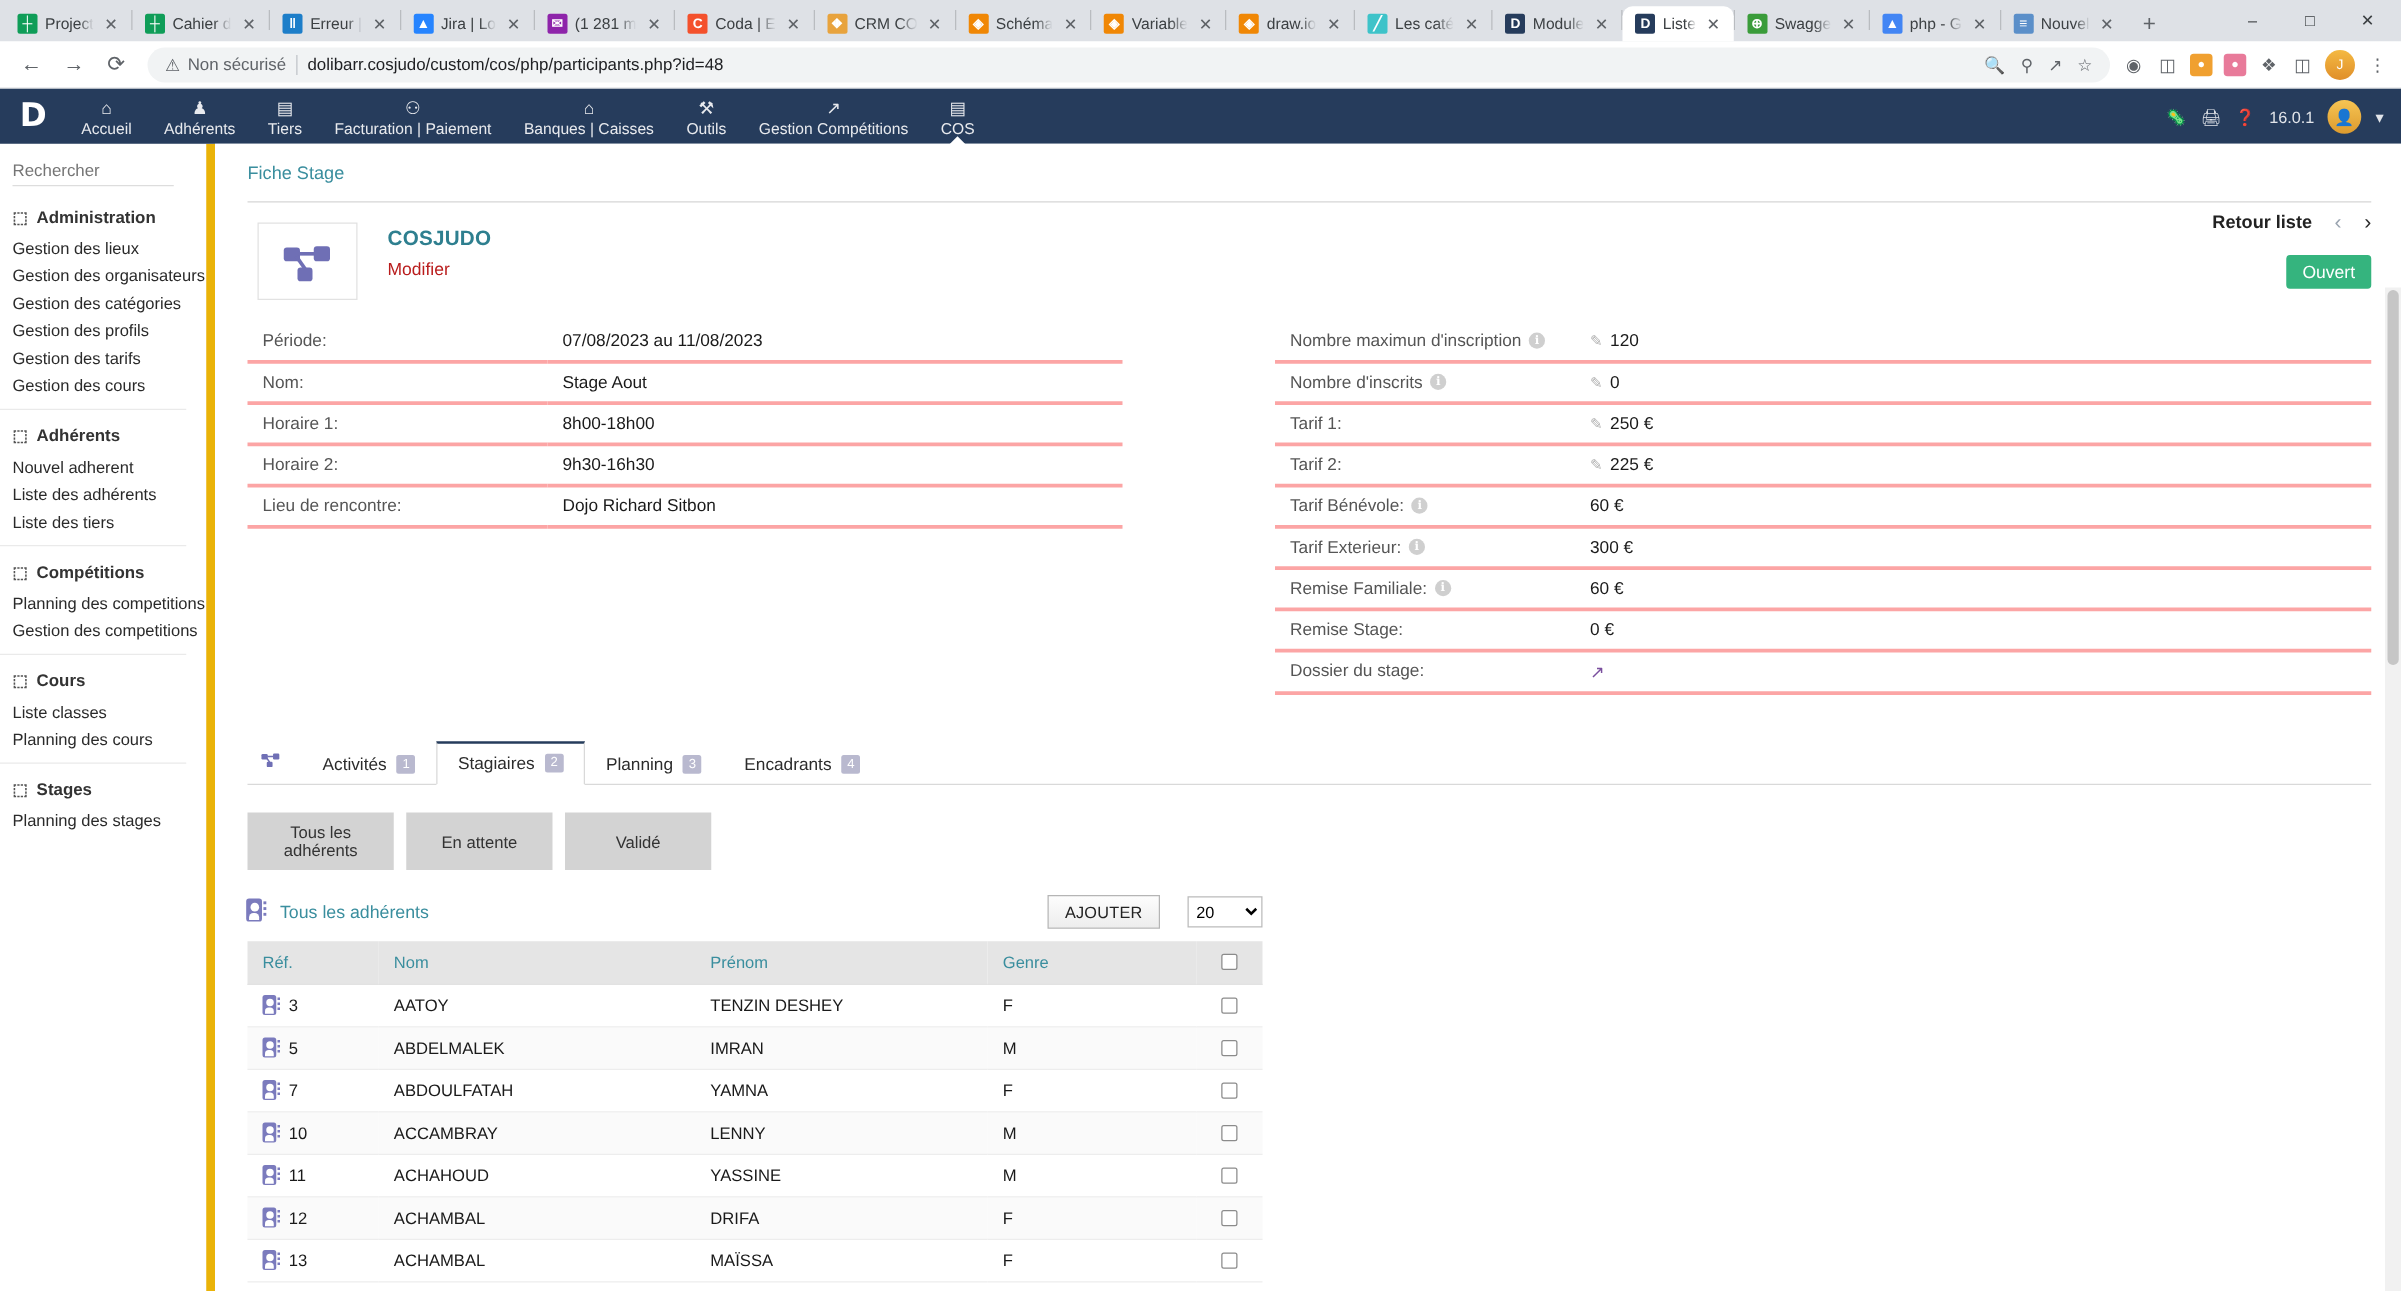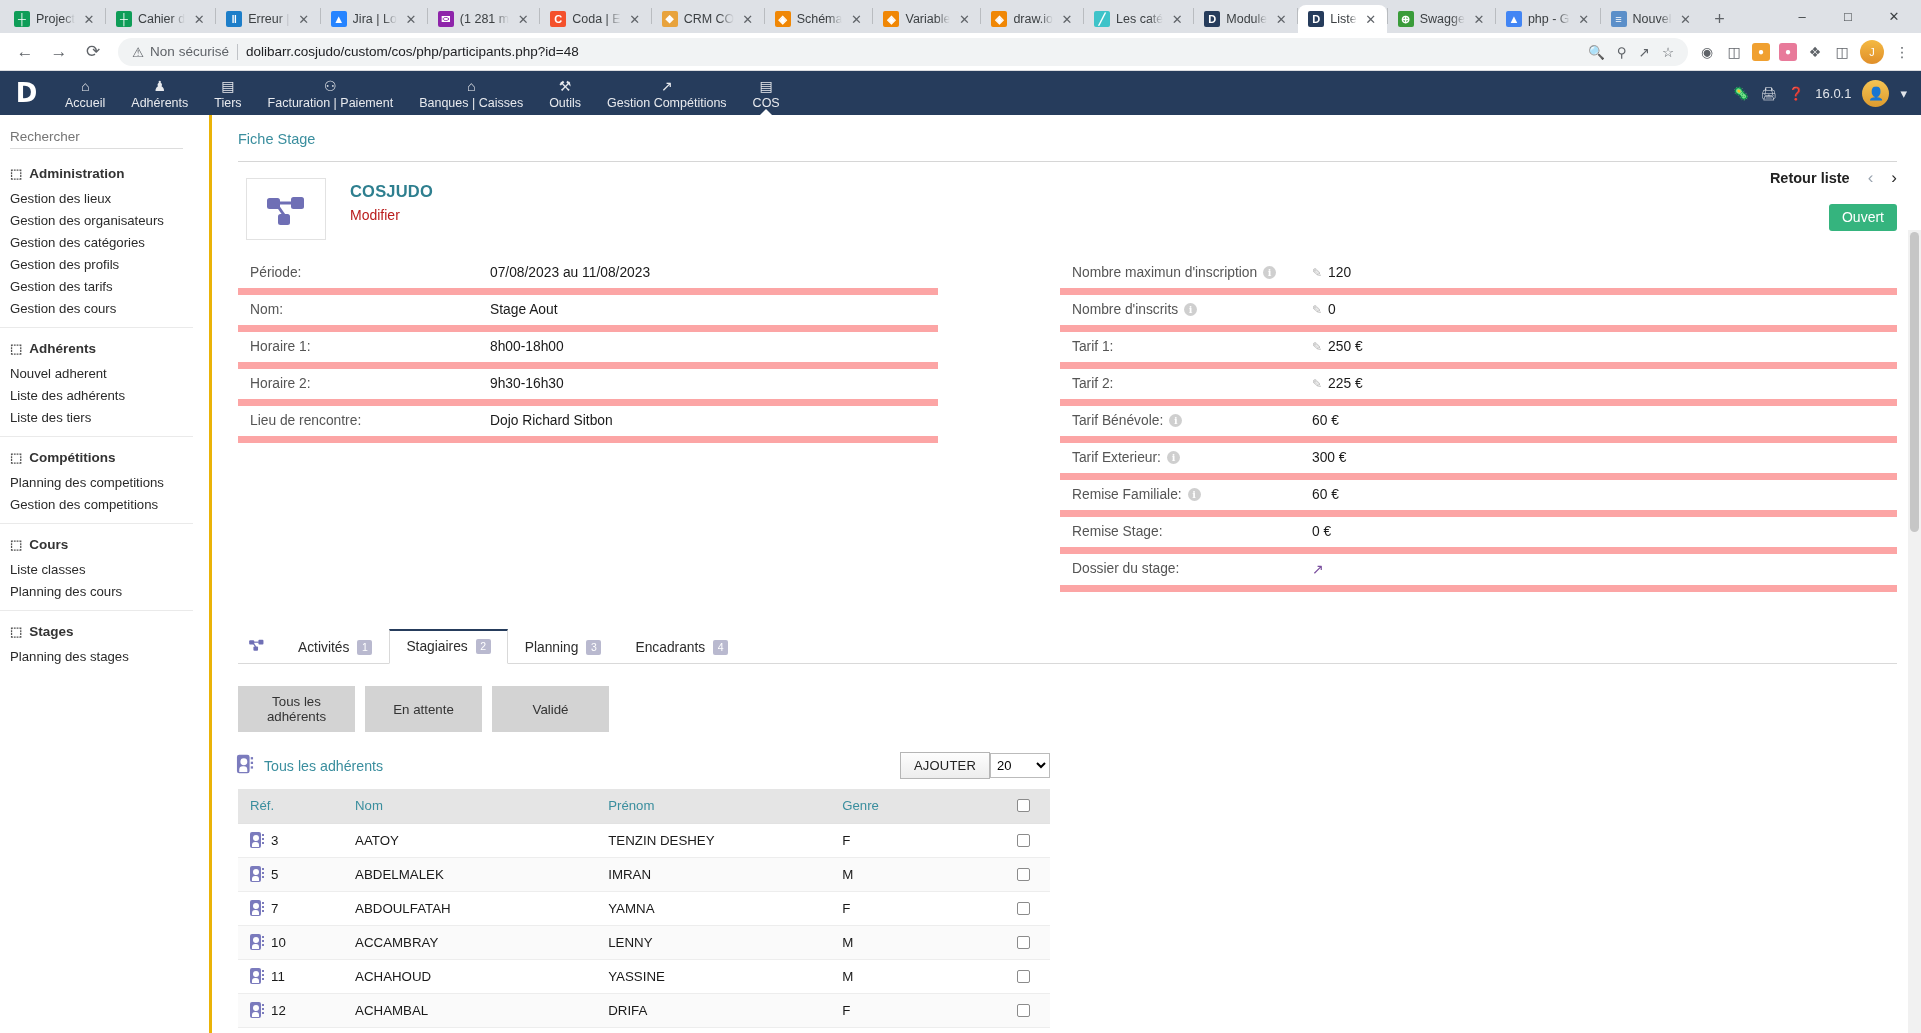--- a/index.html
+++ b/index.html
@@ -122,21 +122,21 @@
     width: 27px; height: 27px; border-radius: 50%;
     background: linear-gradient(#f6c453, #dd9b2e);
     display: flex; align-items: center; justify-content: center; font-size: 13px;
   }
 
   
   .app-body { display: flex; height: calc(1033px - 33px - 38px - 44px); }
 
   
   .sidebar {
-    width: 212px; flex: none; border-right: 3px solid #eab308;
+    width: 172px; flex: none; border-right: 7px solid #eab308;
     padding: 10px 16px 0 0; background: #fff; overflow: hidden;
   }
   .side-search {
     margin: 4px 10px 14px 10px; border-bottom: 1px solid #ddd;
     display: flex; align-items: center; padding-bottom: 4px;
   }
   .side-search input {
     border: 0; outline: 0; flex: 1; font-size: 13.5px; color: #999;
     font-family: "Liberation Sans", sans-serif; background: transparent;
   }
@@ -186,21 +186,21 @@
     font-size: 14px; padding: 5px 13px 6px; border-radius: 3px;
   }
 
   .cols { display: flex; gap: 0; padding-top: 18px; }
   .col-left { width: 700px; flex: none; }
   .col-gap { width: 122px; flex: none; }
   .col-right { flex: 1; }
 
   table.infotable { width: 100%; border-collapse: collapse; }
   table.infotable td {
-    border-bottom: 7px solid #fca5a5; padding: 7px 0 8px 12px;
+    border-bottom: 3px solid #fca5a5; padding: 7px 0 8px 12px;
     font-size: 13.8px; vertical-align: top;
   }
   table.infotable td.k { width: 240px; color: #555; }
   table.infotable td.v { color: #1a1a1a; }
 
   .info-ico {
     display: inline-flex; width: 13px; height: 13px; border-radius: 50%;
     background: #cfcfcf; color: #fff; font-size: 9.5px; font-weight: bold;
     align-items: center; justify-content: center; vertical-align: -1px;
     margin-left: 6px; font-family: "DejaVu Serif", serif;
@@ -237,21 +237,21 @@
 
   .listhead { display: flex; align-items: center; padding: 20px 0 10px 0; }
   .listhead-ico { margin-right: 12px; }
   .listhead-title { font-size: 14.2px; color: #3a8e9e; }
   .btn-ajouter {
     margin-left: auto; background: linear-gradient(#fdfdfd,#ededed);
     border: 1px solid #b5b5b5; font-size: 13px; padding: 5px 13px;
     color: #222; font-family: "Liberation Sans", sans-serif;
     letter-spacing: .2px;
   }
-  .perpage-wrap { width: 60px; }
+  .perpage-wrap { width: 60px; margin-left: 22px; }
   .perpage {
     font-size: 13px; padding: 3px 2px; border: 1px solid #bbb; background: #fff;
     font-family: "Liberation Sans", sans-serif; width: 100%;
   }
 
   table.datalist { width: 812px; border-collapse: collapse; }
   table.datalist th {
     background: #e5e5e5; color: #3a8e9e; font-weight: normal; text-align: left;
     font-size: 13.2px; padding: 9px 0 10px 12px; border-bottom: 1px solid #e2e2e2;
   }

